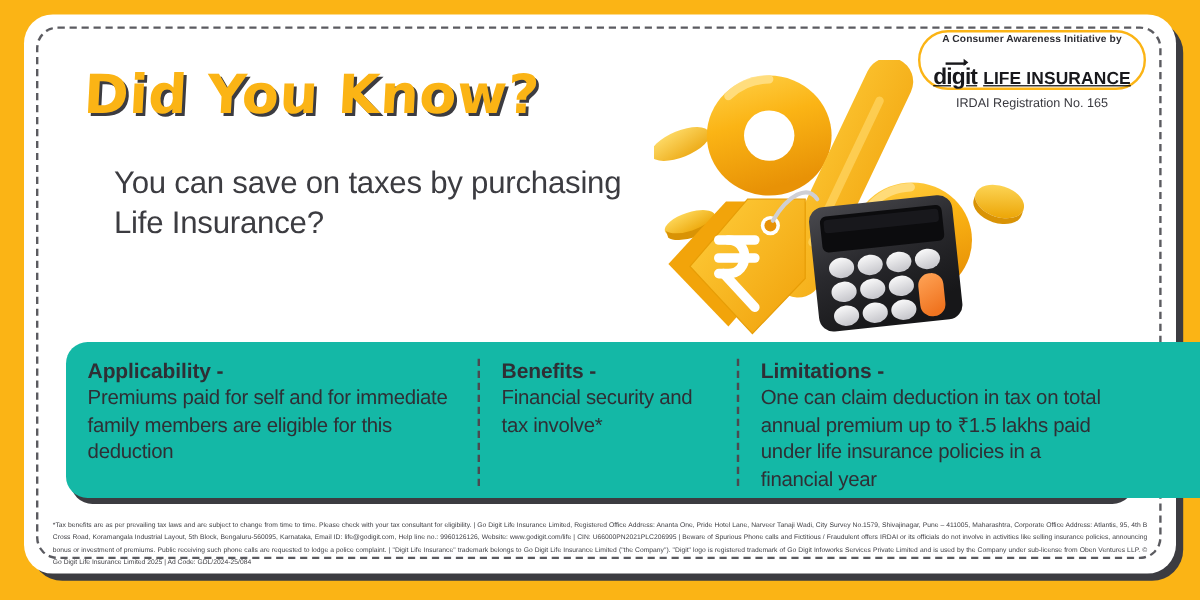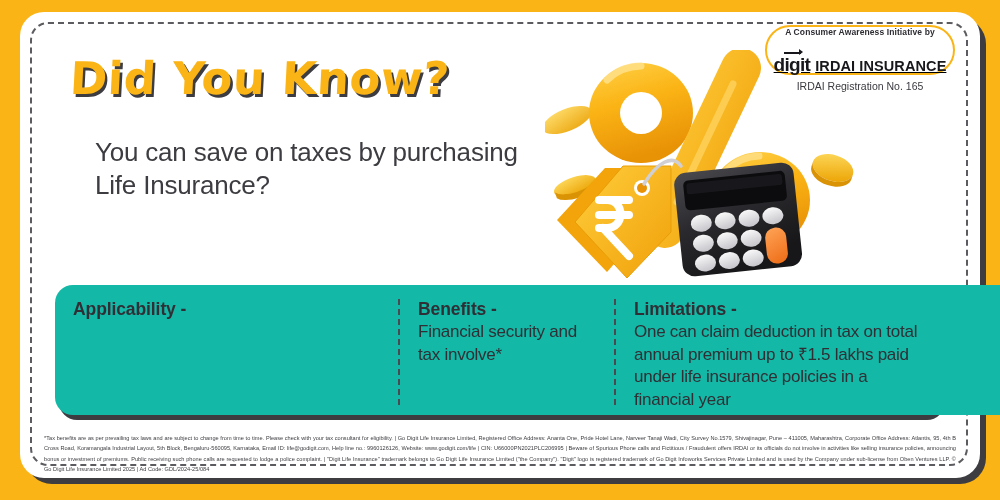--- a/index.html
+++ b/index.html
@@ -120,21 +120,21 @@
   <div class="white-sheet"></div>
   <div class="dashed-border"></div>
 
   <div class="logo-pill">
     <div class="logo-kicker">A Consumer Awareness Initiative by</div>
     <div class="logo-row">
       <span class="logo-digit">
         <span class="logo-bar"></span>
         <span>digit</span>
       </span>
-      <span class="logo-li">IRDAI INSURANCE</span>
+      <span class="logo-li">LIFE INSURANCE</span>
     </div>
   </div>
   <div class="irdai">IRDAI Registration No. 165</div>
 
   <div class="headline">Did You Know?</div>
   <div class="subhead">You can save on taxes by purchasing Life Insurance?</div>
 
   <div class="art">
     <svg width="320" height="240" viewBox="0 0 320 240" xmlns="http://www.w3.org/2000/svg">
       <defs>
@@ -221,20 +221,21 @@
         </g>
         <rect x="85" y="64" width="21" height="36" rx="10" fill="url(#gOr)"></rect>
       </g>
     </svg>
   </div>
 
   <div class="info-shadow"></div>
   <div class="info-box">
     <div class="col col-1">
       <div class="col-title">Applicability -</div>
+      <div class="col-body">Premiums paid for self and for immediate family members are eligible for this deduction</div>
     </div>
     <div class="col col-2">
       <div class="col-title">Benefits -</div>
       <div class="col-body">Financial security and tax involve*</div>
     </div>
     <div class="col col-3">
       <div class="col-title">Limitations -</div>
       <div class="col-body">One can claim deduction in tax on total annual premium up to ₹1.5 lakhs paid under life insurance policies in a financial year</div>
     </div>
   </div>

